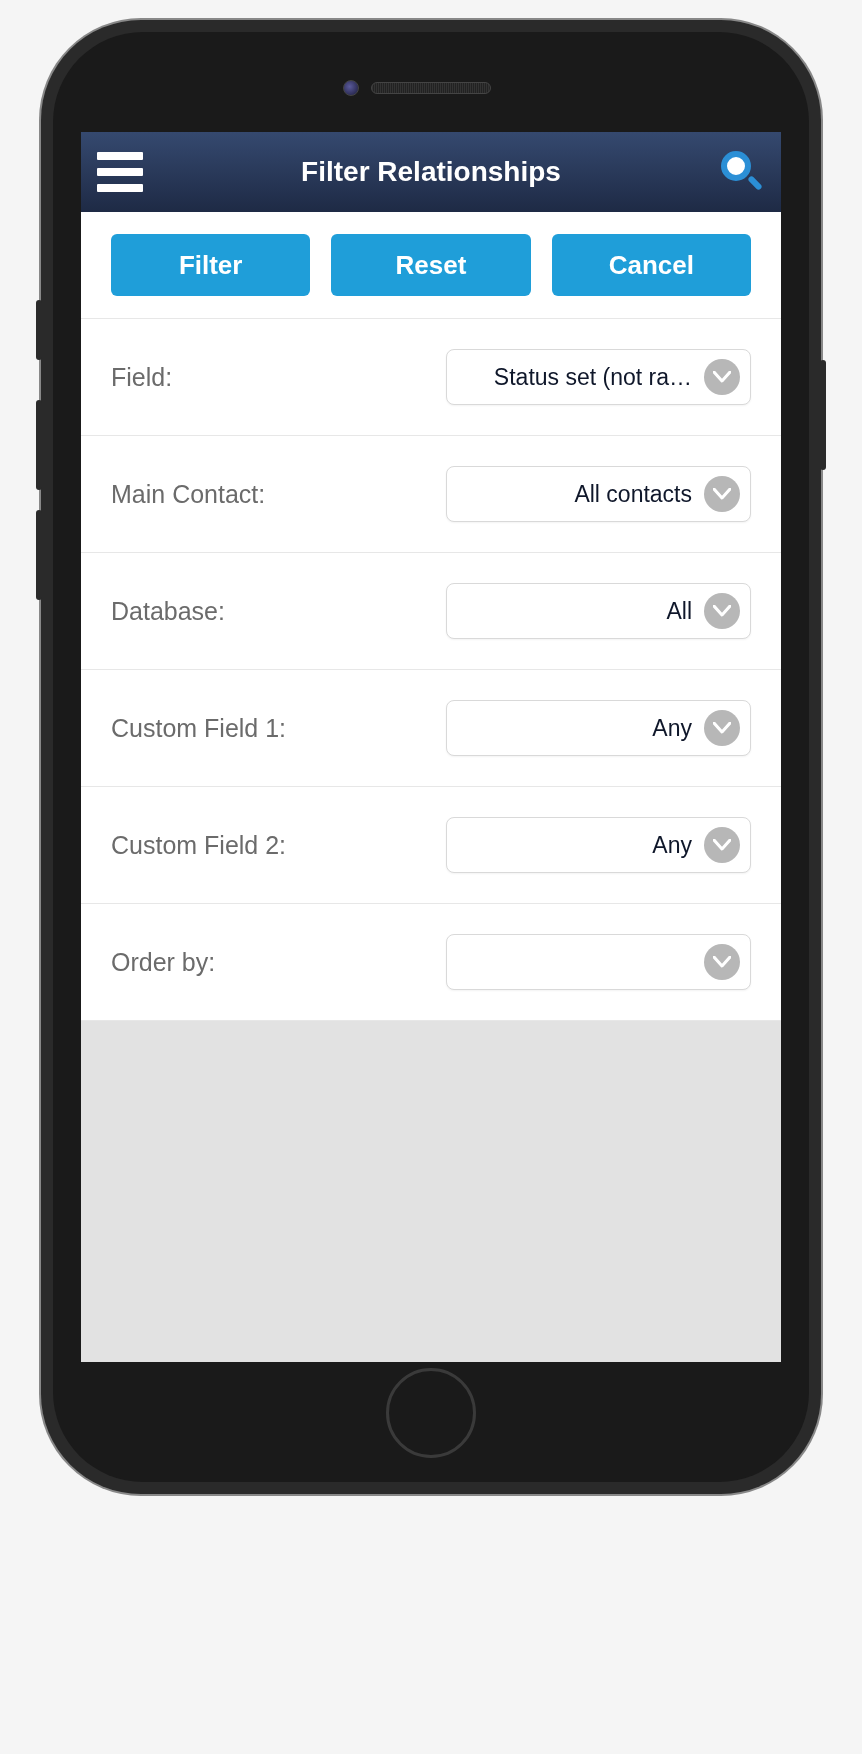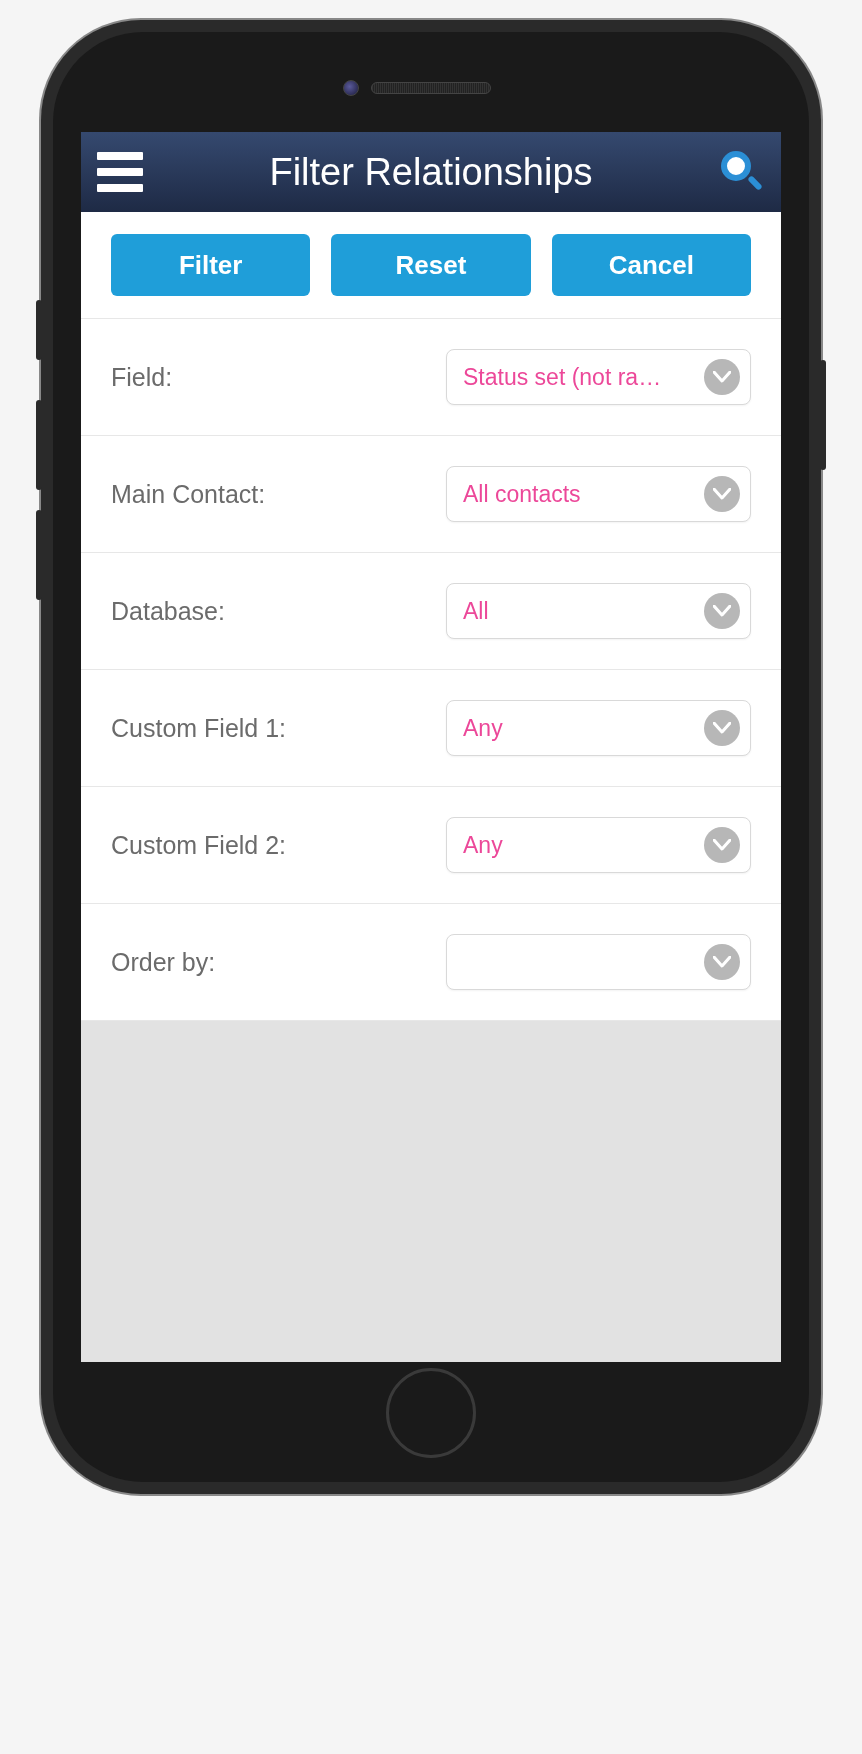--- a/index.html
+++ b/index.html
@@ -95,22 +95,22 @@
   }
   .hamburger span {
     display: block;
     width: 46px;
     height: 8px;
     background: #fff;
     border-radius: 1px;
   }
   .header-title {
     color: #fff;
-    font-size: 38px;
-    font-weight: 400;
+    font-size: 28px;
+    font-weight: 700;
   }
   .search-icon-wrap {
     width: 46px;
     height: 46px;
     position: relative;
     cursor: pointer;
   }
   .search-icon-wrap .lens {
     width: 30px;
     height: 30px;
@@ -175,26 +175,26 @@
     background: #fff;
     display: flex;
     align-items: center;
     justify-content: center;
     padding: 0 58px 0 16px;
     position: relative;
     cursor: pointer;
     box-shadow: 0 1px 2px rgba(0,0,0,0.05);
   }
   .dropdown-text {
-    color: #ec4899;
+    color: #0f172a;
     font-size: 23px;
     white-space: nowrap;
     overflow: hidden;
     text-overflow: ellipsis;
-    text-align: left;
+    text-align: right;
     flex: 1;
   }
   .chevron-circle {
     position: absolute;
     right: 10px;
     top: 50%;
     transform: translateY(-50%);
     width: 36px;
     height: 36px;
     border-radius: 50%;

